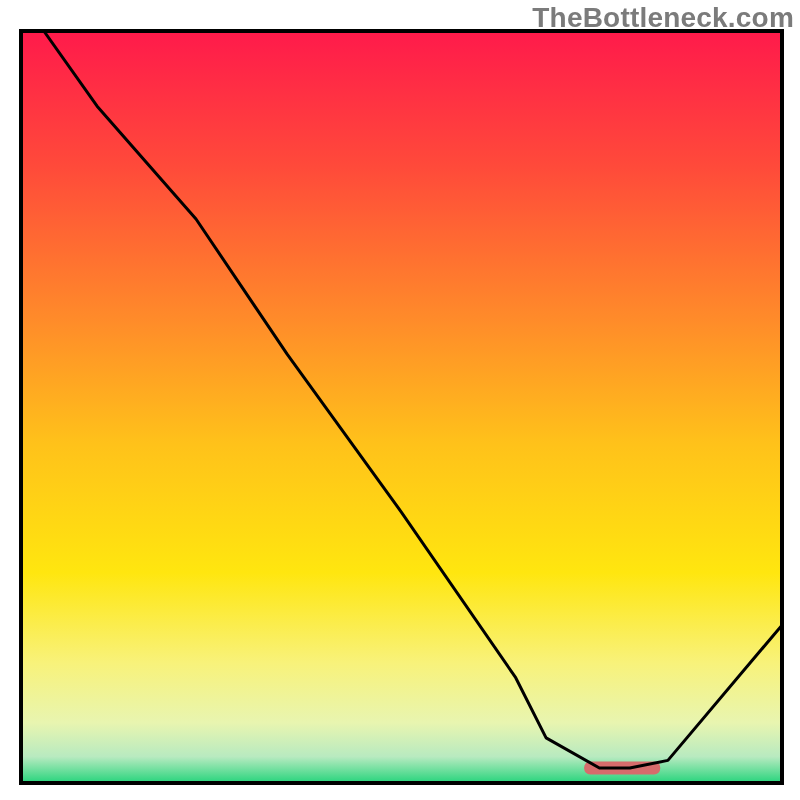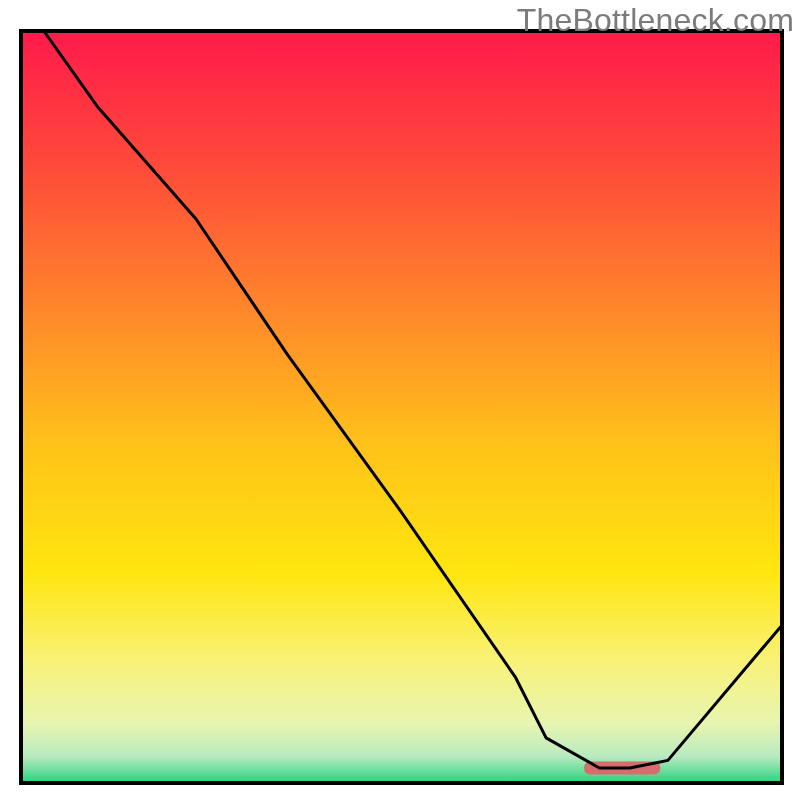--- a/index.html
+++ b/index.html
@@ -13,22 +13,22 @@
   }
   .stage {
     position: relative;
     width: 800px;
     height: 800px;
   }
   .watermark {
     position: absolute;
     top: 2px;
     right: 6px;
-    font-size: 32px;
-    font-weight: 400;
+    font-size: 28px;
+    font-weight: 700;
     color: #7b7b7b;
     letter-spacing: 0.2px;
     user-select: none;
   }
   svg {
     display: block;
   }
 </style>
 </head>
 <body>

